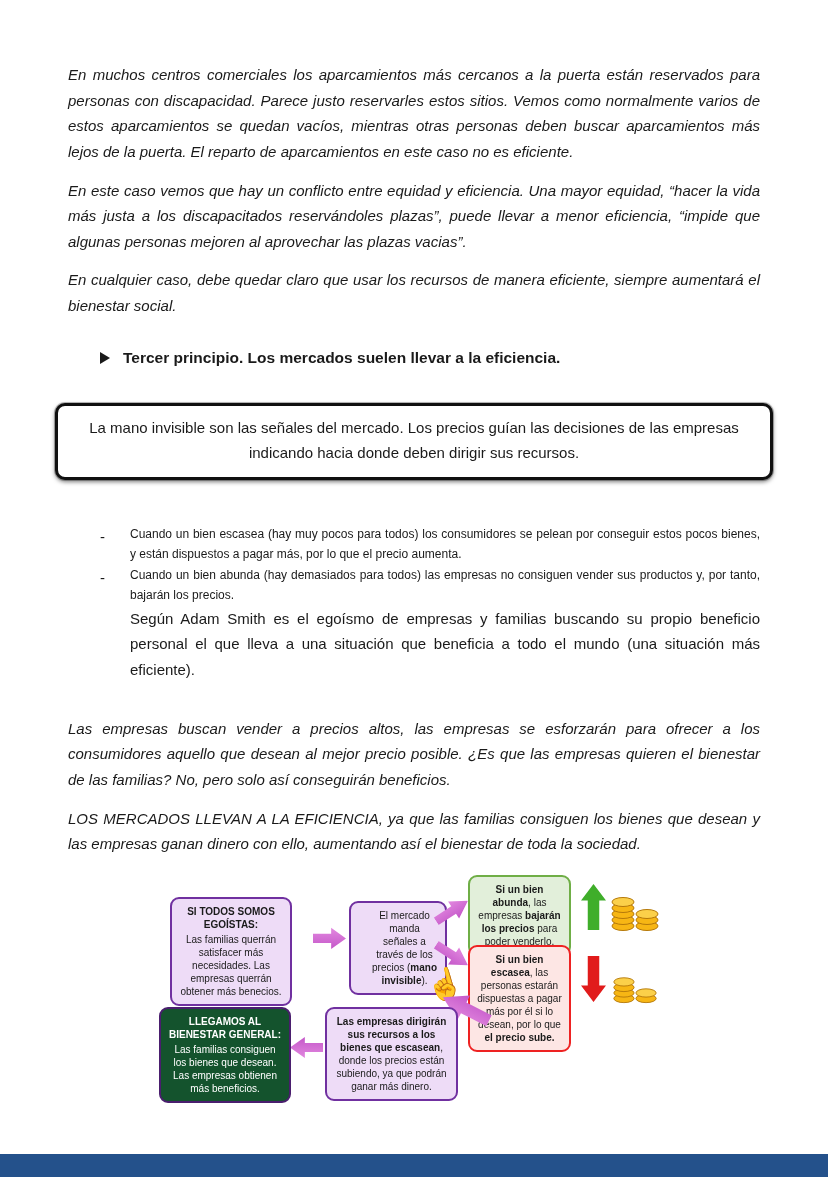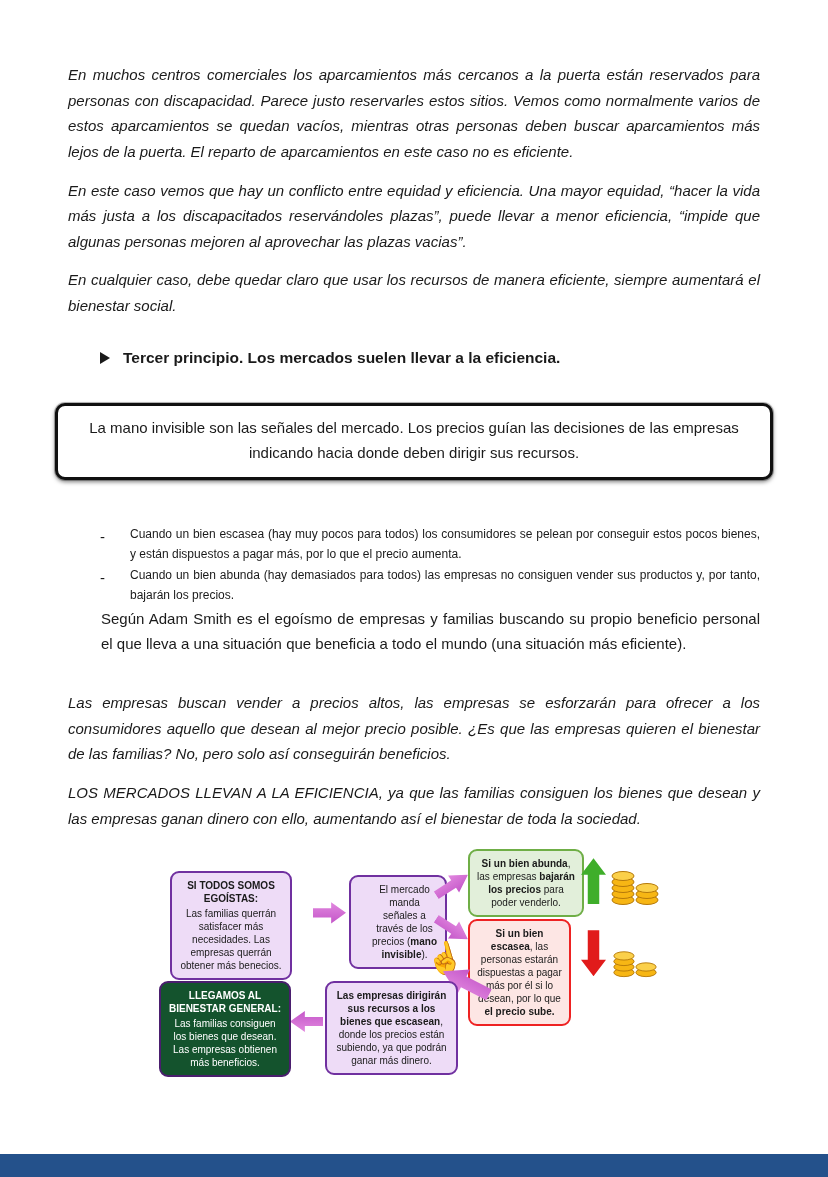--- a/index.html
+++ b/index.html
@@ -16,21 +16,21 @@
   .heading-text { font-weight: 700; font-size: 15.5px; }
 
   .callout { margin: 36px -13px 0 -13px; border: 3px solid #101010; border-radius: 10px;
              box-shadow: 0 2px 4px rgba(0,0,0,0.5), 0 0 0 1px rgba(0,0,0,0.25);
              padding: 9px 0 11px; text-align: center; font-size: 15px; line-height: 1.7; background:#fff; }
 
   .dash-list { margin-top: 44px; }
   .dash-item { display: flex; margin-left: 32px; }
   .dash-col { flex: 0 0 30px; font-size: 15px; line-height: 1.71; }
   .dash-text { flex: 1; font-size: 12px; line-height: 1.71; text-align: justify; }
-  .no-dash { margin-left: 33px; font-size: 15px; line-height: 1.71; text-align: justify; }
+  .no-dash { margin-left: 62px; font-size: 15px; line-height: 1.71; text-align: justify; }
 
   .after-list { margin-top: 33px; }
 
   
   .diagram { position: relative; width: 828px; height: 242px; margin: 10px 0 0 -68px; font-size: 10px; }
   .dbox { position: absolute; border-radius: 9px; border: 2px solid; padding: 6px 7px; text-align: center; line-height: 1.3; }
   .dbox .dtitle { font-weight: 700; display: block; margin-bottom: 2px; }
   .dbox.lav   { background: #eedcf7; border-color: #7030a0; }
   .dbox.green { background: #e2efda; border-color: #6fae46; }
   .dbox.red   { background: #fde6e4; border-color: #ee2222; }
@@ -89,21 +89,21 @@
 
       <div class="pink-arrow" style="left:313px; top:57px; width:33px; height:23px;"></div>
 
       <div class="dbox lav" style="left:349px; top:31px; width:98px;padding-left:20px;">
         <span>El mercado manda señales a través de los precios (</span><b>mano invisible</b><span>).</span>
       </div>
 
       <div class="pink-arrow" style="left:433px; top:30px; width:38px; height:22px; transform:rotate(-33deg);"></div>
       <div class="pink-arrow" style="left:433px; top:74px; width:38px; height:22px; transform:rotate(33deg);"></div>
 
-      <div class="dbox green" style="left:468px; top:5px; width:116px;">
+      <div class="dbox green" style="left:468px; top:5px; width:103px;">
         <b>Si un bien abunda</b><span>, las empresas </span><b>bajarán los precios</b><span> para poder venderlo.</span>
       </div>
 
       <div class="up-arrow" style="left:581px; top:14px; width:25px; height:46px;"></div>
 
       <svg class="coins" style="left:609px; top:12px;" width="52" height="50" viewBox="0 0 52 50">
         <g stroke="#b5790a" stroke-width="1" fill="#f7b614">
           <ellipse cx="14" cy="44" rx="11" ry="4.5"></ellipse>
             <ellipse cx="14" cy="38" rx="11" ry="4.5"></ellipse>
             <ellipse cx="14" cy="32" rx="11" ry="4.5"></ellipse>

